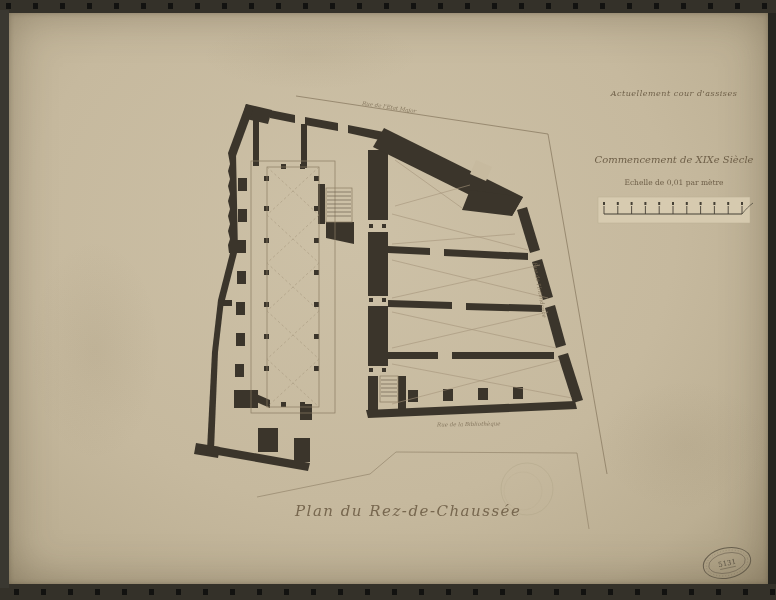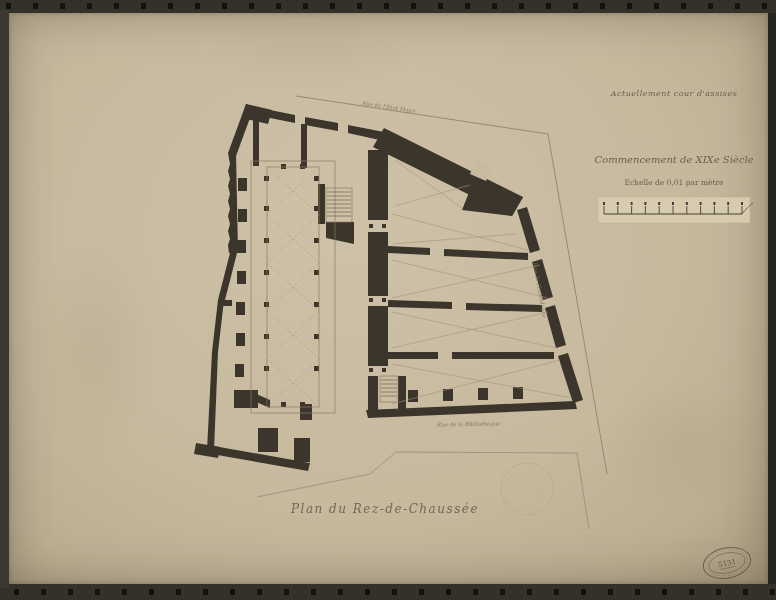--- a/index.html
+++ b/index.html
@@ -20,21 +20,21 @@
   .s2{left:600px;top:380px;width:170px;height:130px;background:radial-gradient(closest-side,rgba(92,76,48,.06),transparent);}
   .s3{left:200px;top:20px;width:220px;height:70px;background:radial-gradient(closest-side,rgba(92,76,48,.05),transparent);}
   .drawing{position:absolute;left:0;top:0;width:776px;height:600px;}
   .txt{position:absolute;color:#5d5340;line-height:1.1;white-space:nowrap;}
   .center{text-align:center;}
   .t1{left:592px;top:66px;width:164px;font-size:10.5px;letter-spacing:3px;color:#57503e;}
   .t2{left:592px;top:90px;width:164px;font-size:8px;font-style:italic;letter-spacing:.5px;color:#6e5f48;}
   .t3{left:592px;top:117px;width:164px;font-size:11px;letter-spacing:5px;color:#57503e;}
   .t4{left:592px;top:154px;width:164px;font-size:10px;font-style:italic;color:#6e5f48;}
   .t5{left:592px;top:179px;width:164px;font-size:7.5px;color:#6e5f48;}
-  .caption{left:285px;top:503px;width:200px;font-size:12px;font-style:italic;letter-spacing:1.5px;color:#77674f;}
+  .caption{left:295px;top:503px;width:200px;font-size:15px;font-style:italic;letter-spacing:1.5px;color:#77674f;}
   .street{font-size:5.5px;font-style:italic;color:#7b6c54;opacity:.85;}
   .street-top{left:362px;top:104px;transform:rotate(8.5deg);}
   .street-right{left:538px;top:262px;width:80px;transform:rotate(80deg);transform-origin:left top;}
   .street-bottom{left:437px;top:421px;transform:rotate(-1deg);}
 </style>
 </head>
 <body>
 
 <div class="frame">
   <div class="edge-strip-top"></div>

